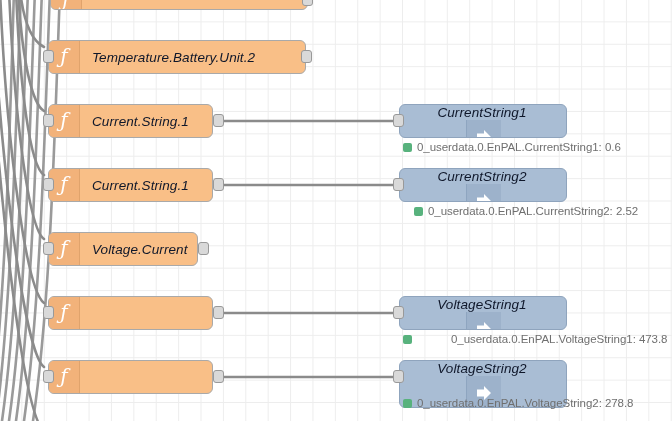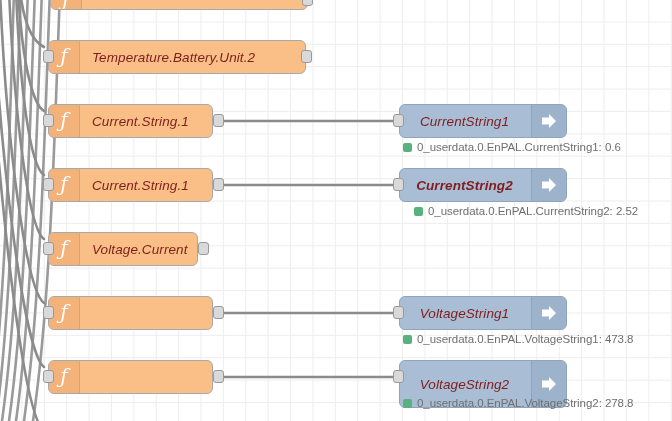--- a/index.html
+++ b/index.html
@@ -56,20 +56,21 @@
     font-family: "DejaVu Serif", serif;
     font-style: italic;
     font-size: 20px;
     line-height: 1;
     font-weight: 400;
     transform: translateY(-1px);
   }
   .node.link {
     background: #a9bdd4;
     border-color: #8fa4bd;
+    flex-direction: column;
   }
   .node.link .label-box {
     flex: 1 1 auto;
     display: flex;
     align-items: center;
     justify-content: center;
     padding-right: 2px;
   }
   .node.link .arrow-box {
     width: 34px;
@@ -78,21 +79,21 @@
     background: #9db2cb;
     border-left: 1px solid #8ea5c0;
     display: flex;
     align-items: center;
     justify-content: center;
   }
   .node.link .arrow-box svg { display: block; }
   .node-label {
     font-size: 13.5px;
     font-style: italic;
-    color: #7f1d1d;
+    color: #0f172a;
     white-space: nowrap;
     letter-spacing: 0.1px;
   }
   .node.fn .label-box {
     flex: 1 1 auto;
     display: flex;
     align-items: center;
     padding-left: 12px;
   }
   .port {
@@ -260,21 +261,21 @@
         <path d="M3 6.5 h7 V3 l7 7 l-7 7 v-3.5 H3 z" fill="#ffffff"></path>
       </svg>
     </div>
   </div>
   <div class="port" style="left:393px; top:114px;"></div>
   <div class="status" style="left:403px; top:141px;justify-content:center;">
     <span class="dot"></span>
     <span class="stext">0_userdata.0.EnPAL.CurrentString1: 0.6</span>
   </div>
 
-  <div class="node link" style="left:399px; top:168px; width:168px; height:34px;font-weight:bold;">
+  <div class="node link" style="left:399px; top:168px; width:168px; height:34px;">
     <div class="label-box">
       <span class="node-label">CurrentString2</span>
     </div>
     <div class="arrow-box">
       <svg width="20" height="20" viewBox="0 0 20 20" aria-hidden="true">
         <path d="M3 6.5 h7 V3 l7 7 l-7 7 v-3.5 H3 z" fill="#ffffff"></path>
       </svg>
     </div>
   </div>
   <div class="port" style="left:393px; top:178px;"></div>
@@ -287,21 +288,21 @@
     <div class="label-box">
       <span class="node-label">VoltageString1</span>
     </div>
     <div class="arrow-box">
       <svg width="20" height="20" viewBox="0 0 20 20" aria-hidden="true">
         <path d="M3 6.5 h7 V3 l7 7 l-7 7 v-3.5 H3 z" fill="#ffffff"></path>
       </svg>
     </div>
   </div>
   <div class="port" style="left:393px; top:306px;"></div>
-  <div class="status" style="left:403px; top:333px;">
+  <div class="status" style="left:403px; top:333px;gap:34px;">
     <span class="dot"></span>
     <span class="stext">0_userdata.0.EnPAL.VoltageString1: 473.8</span>
   </div>
 
   <div class="node link" style="left:399px; top:360px; width:168px; height:48px;">
     <div class="label-box">
       <span class="node-label">VoltageString2</span>
     </div>
     <div class="arrow-box">
       <svg width="20" height="20" viewBox="0 0 20 20" aria-hidden="true">

